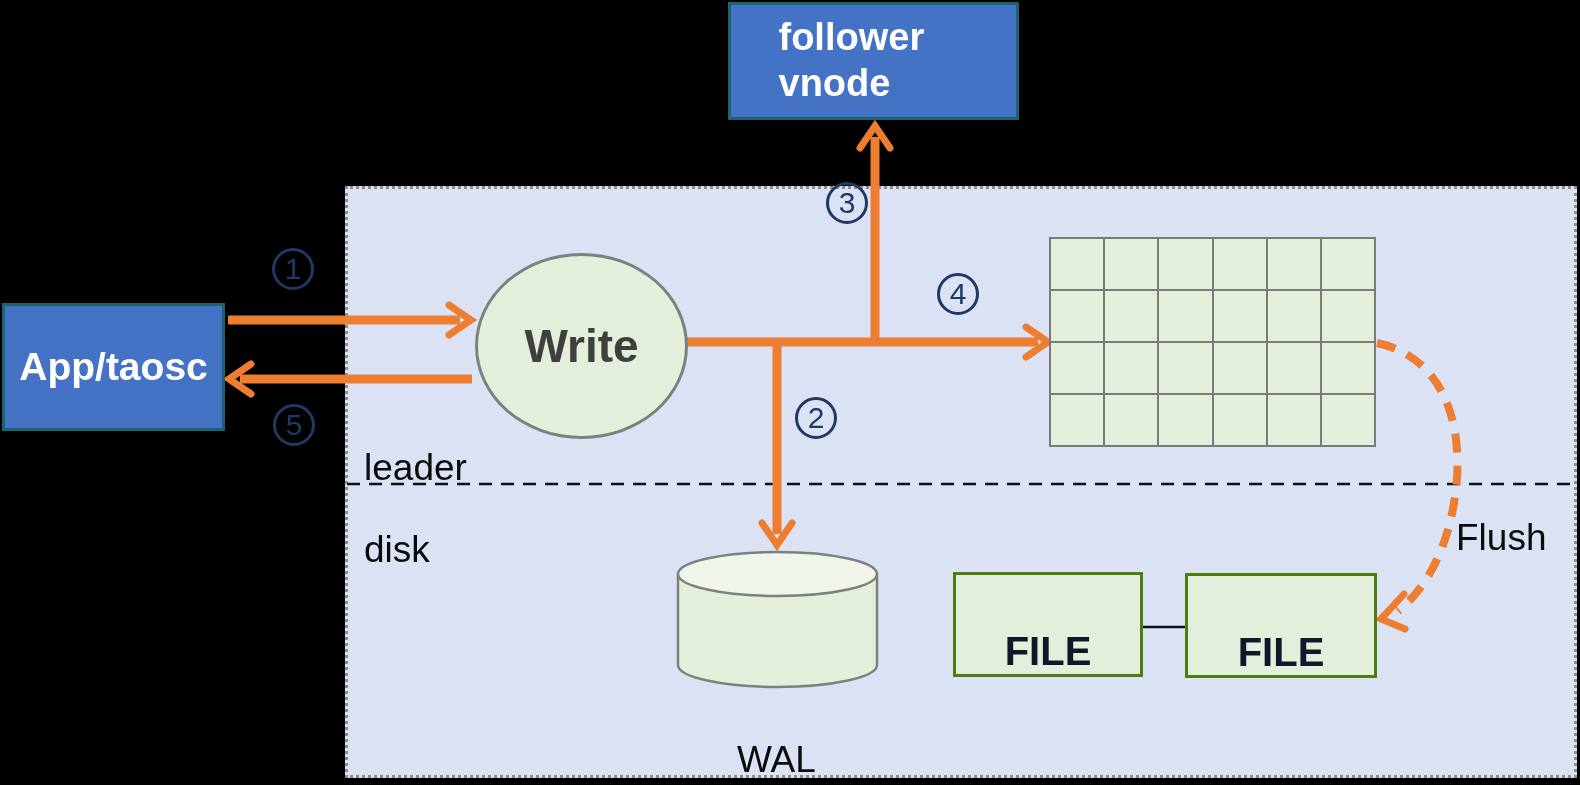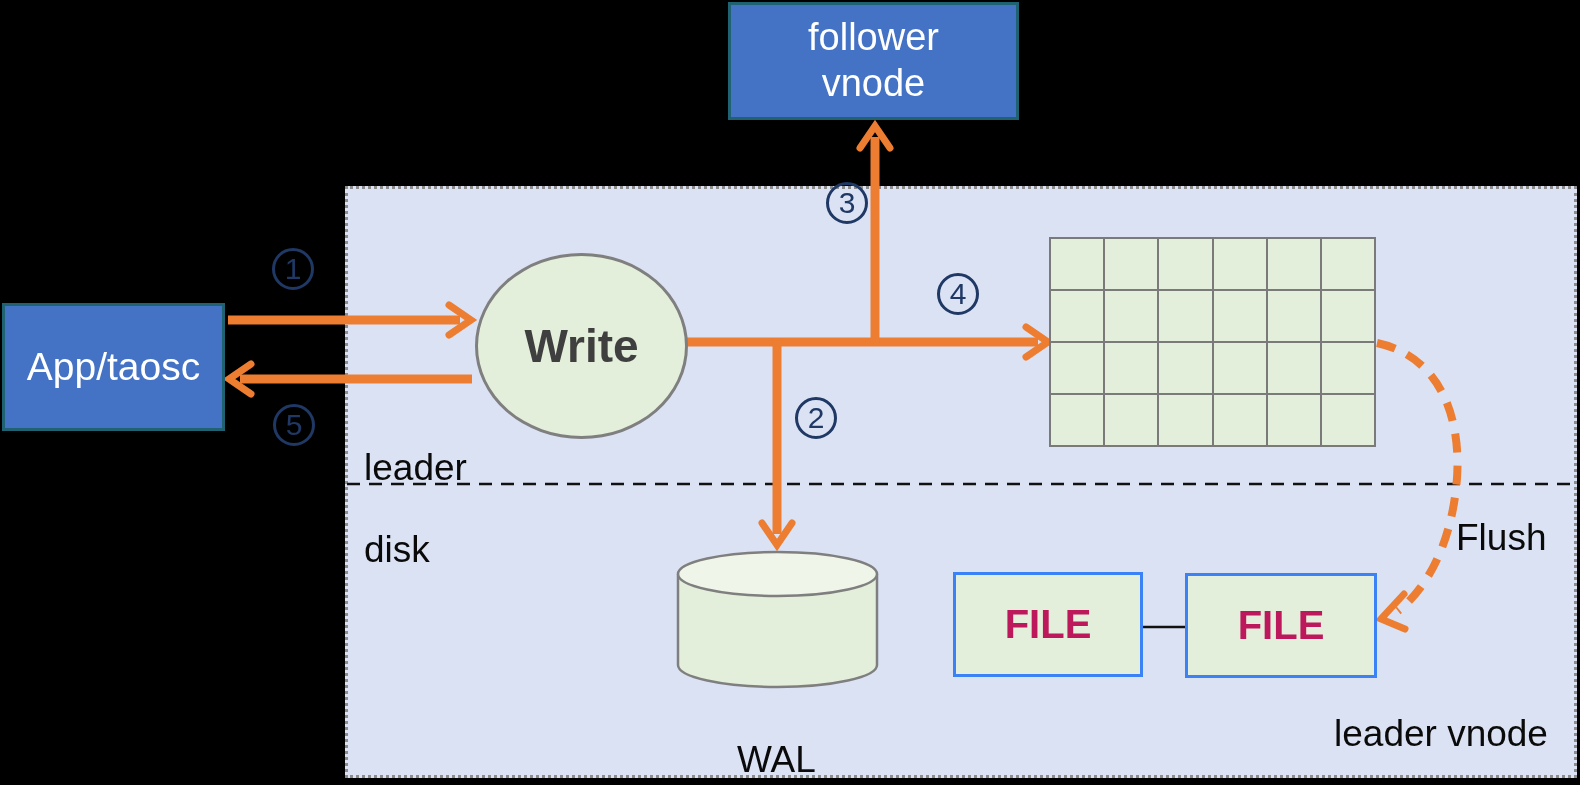--- a/index.html
+++ b/index.html
@@ -8,44 +8,44 @@
     font-family:"Liberation Sans","DejaVu Sans",sans-serif;
   }
   .abs{position:absolute;}
   
   .leader-rect{
     left:345px;top:186px;width:1226px;height:586px;
     background:#dbe2f4;border:3px dotted #8c8c8c;
   }
   
   .blue-node{
-    background:#4472c4;border:3px solid #1f6373;color:#fff;font-weight:normal;
-    display:flex;align-items:center;justify-content:center;text-align:center;
+    background:#4472c4;border:3px solid #1f6373;color:#fff;font-weight:bold;
+    display:flex;align-items:center;justify-content:center;
     box-sizing:border-box;
   }
   .follower-box{left:728px;top:2px;width:291px;height:118px;font-size:38px;line-height:1.2;}
   .follower-box span{display:block;width:190px;margin:0 auto;}
   .app-box{left:2px;top:291px;width:223px;height:128px;font-size:39px;margin-top:12px;}
   
   .write-ellipse{
     left:475px;top:253px;width:213px;height:186px;border-radius:50%;
     background:#e3efda;border:3px solid #7f7f7f;box-sizing:border-box;
     display:flex;align-items:center;justify-content:center;
     font-size:46px;font-weight:bold;color:#3f3f3f;
   }
   .mem-grid{
     left:1049px;top:237px;width:327px;height:210px;
     display:grid;grid-template-columns:repeat(6,1fr);grid-template-rows:repeat(4,1fr);
     border:2px solid #7a7a7a;background:#7a7a7a;gap:2px;box-sizing:border-box;
   }
   .mem-grid .cell{background:#e3efda;}
   .file-box{
-    background:#e3efda;border:3px solid #3b82f6;box-sizing:border-box;
-    display:flex;align-items:center;justify-content:center;
-    font-size:40px;font-weight:bold;color:#be185d;
+    background:#e3efda;border:3px solid #4d7c0f;box-sizing:border-box;
+    display:flex;align-items:flex-end;justify-content:center;
+    font-size:40px;font-weight:bold;color:#0f172a;
   }
   .file-box.f1{left:953px;top:572px;width:190px;height:105px;}
   .file-box.f2{left:1185px;top:573px;width:192px;height:105px;}
   
   .lbl{color:#0a0a0a;font-size:37px;line-height:1;white-space:nowrap;}
   .lbl-memory{left:364px;top:449px;}
   .lbl-disk{left:364px;top:491px;margin-top:40px;}
   .lbl-wal{left:737px;top:713px;margin-top:28px;}
   .lbl-flush{left:1456px;top:519px;}
   .lbl-leader{left:1334px;top:715px;}
@@ -154,21 +154,20 @@
     <span>FILE</span>
   </div>
   <div class="abs file-box f2">
     <span>FILE</span>
   </div>
 
   <div class="abs lbl lbl-memory">leader</div>
   <div class="abs lbl lbl-disk">disk</div>
   <div class="abs lbl lbl-wal">WAL</div>
   <div class="abs lbl lbl-flush">Flush</div>
-  <div class="abs lbl lbl-leader">leader vnode</div>
 
   <div class="abs step step1">1</div>
   <div class="abs step step2">2</div>
   <div class="abs step step3">3</div>
   <div class="abs step step4">4</div>
   <div class="abs step step5">5</div>
 
 </div>
 
 </body></html>

